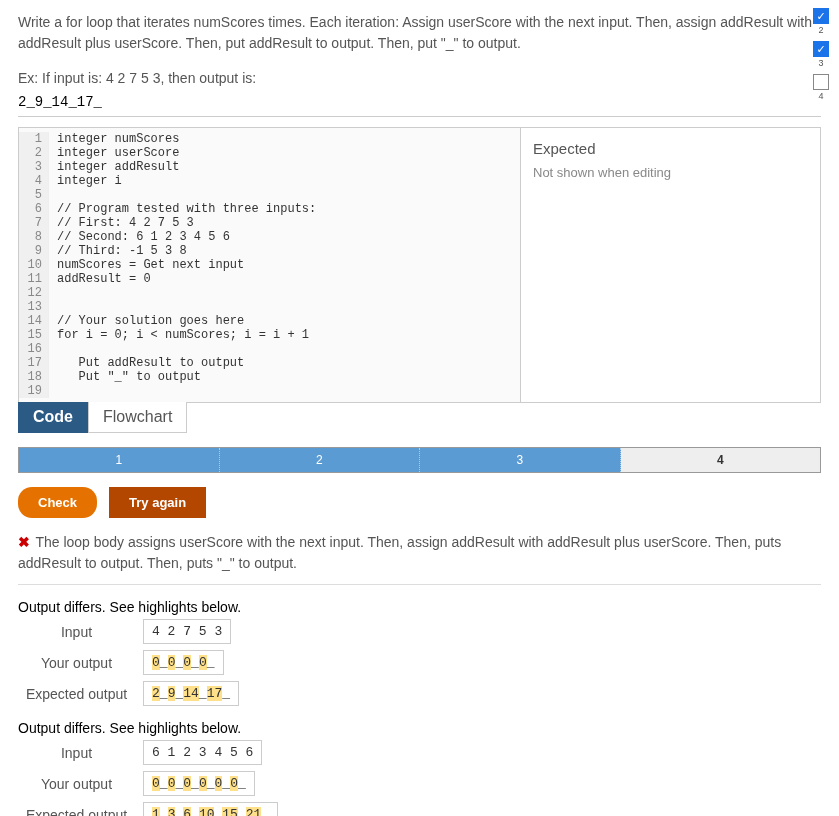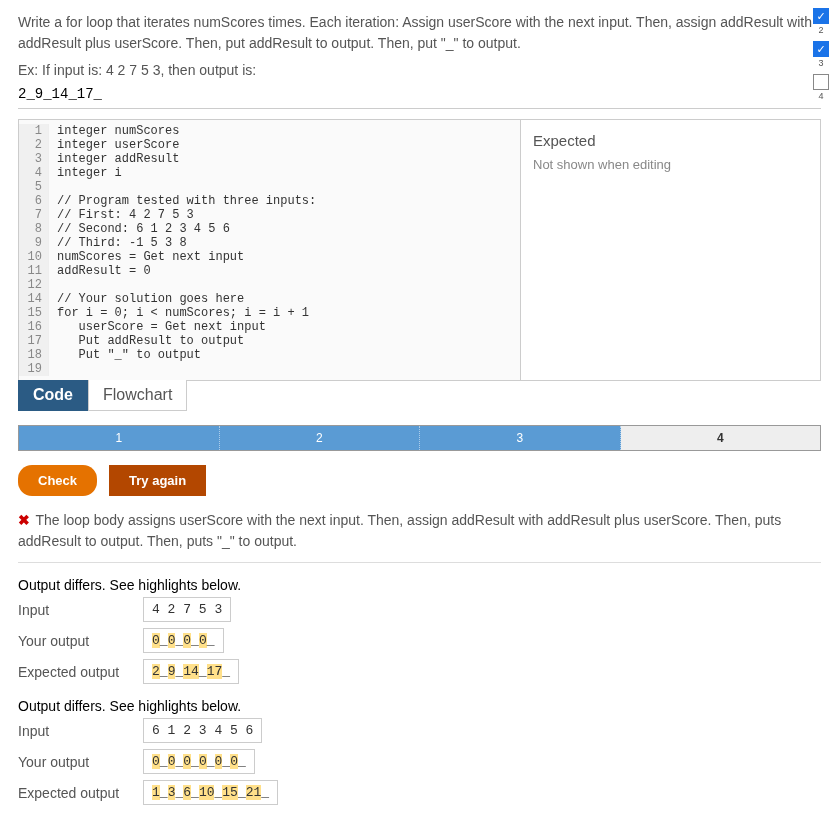--- a/index.html
+++ b/index.html
@@ -1,18 +1,18 @@
 <!DOCTYPE html>
 <html><head>
 <meta charset="utf-8">
 <style>
   * { box-sizing: border-box; margin: 0; padding: 0; }
   body { font-family: Arial, Helvetica, sans-serif; font-size: 14px; color: #333; background: #fff; width: 839px; }
   .container { padding: 12px 18px; position: relative; }
-  .problem-text { color: #555; line-height: 1.5; margin-bottom: 8px; }
+  .problem-text { color: #555; line-height: 1.5; margin-bottom: 16px; }
   .example-text { color: #555; margin-bottom: 8px; }
   .example-output { font-family: "Courier New", monospace; color: #000; border-bottom: 1px solid #ccc; padding-bottom: 6px; margin-bottom: 10px; }
   
   .checkboxes { position: absolute; right: 10px; top: 8px; display: flex; flex-direction: column; gap: 6px; align-items: center; }
   .cb { width: 16px; height: 16px; border: 1px solid #888; display: flex; align-items: center; justify-content: center; font-size: 11px; background: #fff; }
   .cb.checked { background: #1a73e8; color: #fff; border-color:#1a73e8;}
   .cb-num { font-size: 9px; color:#555; margin-top:1px;}
 
   .editor-wrap { display: flex; border: 1px solid #ccc; margin-top: 4px; }
   .code-area { flex: 1; background: #fafafa; font-family: "Courier New", monospace; font-size: 12px; color: #333; padding: 4px 0; }
@@ -38,21 +38,21 @@
   .btn-check { background: #e57200; border-radius: 14px; }
   .btn-try { background: #b34700; }
 
   .feedback { margin-top: 14px; border-bottom:1px solid #ddd; padding-bottom:10px;}
   .err-msg { color: #555; line-height: 1.5; }
   .err-x { color: #c00; font-weight: bold; margin-right:2px;}
 
   .case { margin-top: 14px; }
   .differs { color: #000000; margin-bottom: 4px; }
   .row { display: flex; align-items: center; margin-bottom: 6px; }
-  .label { width: 125px; text-align: left; padding-right: 8px; color: #555; }
+  .label { width: 125px; text-align: center; padding-right: 8px; color: #555; }
   .valbox { border: 1px solid #ccc; padding: 4px 8px; font-family: "Courier New", monospace; font-size: 13px; min-height:22px; min-width:20px;}
   .hl { background: #ffe08a; }
 </style>
 </head>
 <body>
 
 <div class="container">
 
   <div class="checkboxes" id="cbx">
       <div style="text-align: center;">
@@ -117,30 +117,33 @@
         </div>
         <div class="code-line">
           <div class="gutter">11</div>
           <div class="codetxt">addResult = 0</div>
         </div>
         <div class="code-line">
           <div class="gutter">12</div>
           <div class="codetxt"></div>
         </div>
         <div class="code-line">
+          <div class="gutter">13</div>
+          <div class="codetxt"></div>
+        </div>
+        <div class="code-line">
           <div class="gutter">14</div>
           <div class="codetxt">// Your solution goes here</div>
         </div>
         <div class="code-line">
           <div class="gutter">15</div>
           <div class="codetxt">for i = 0; i &lt; numScores; i = i + 1</div>
         </div>
         <div class="code-line">
           <div class="gutter">16</div>
-          <div class="codetxt">   userScore = Get next input</div>
         </div>
         <div class="code-line">
           <div class="gutter">17</div>
           <div class="codetxt">   Put addResult to output</div>
         </div>
         <div class="code-line">
           <div class="gutter">18</div>
           <div class="codetxt">   Put "_" to output</div>
         </div>
         <div class="code-line">

